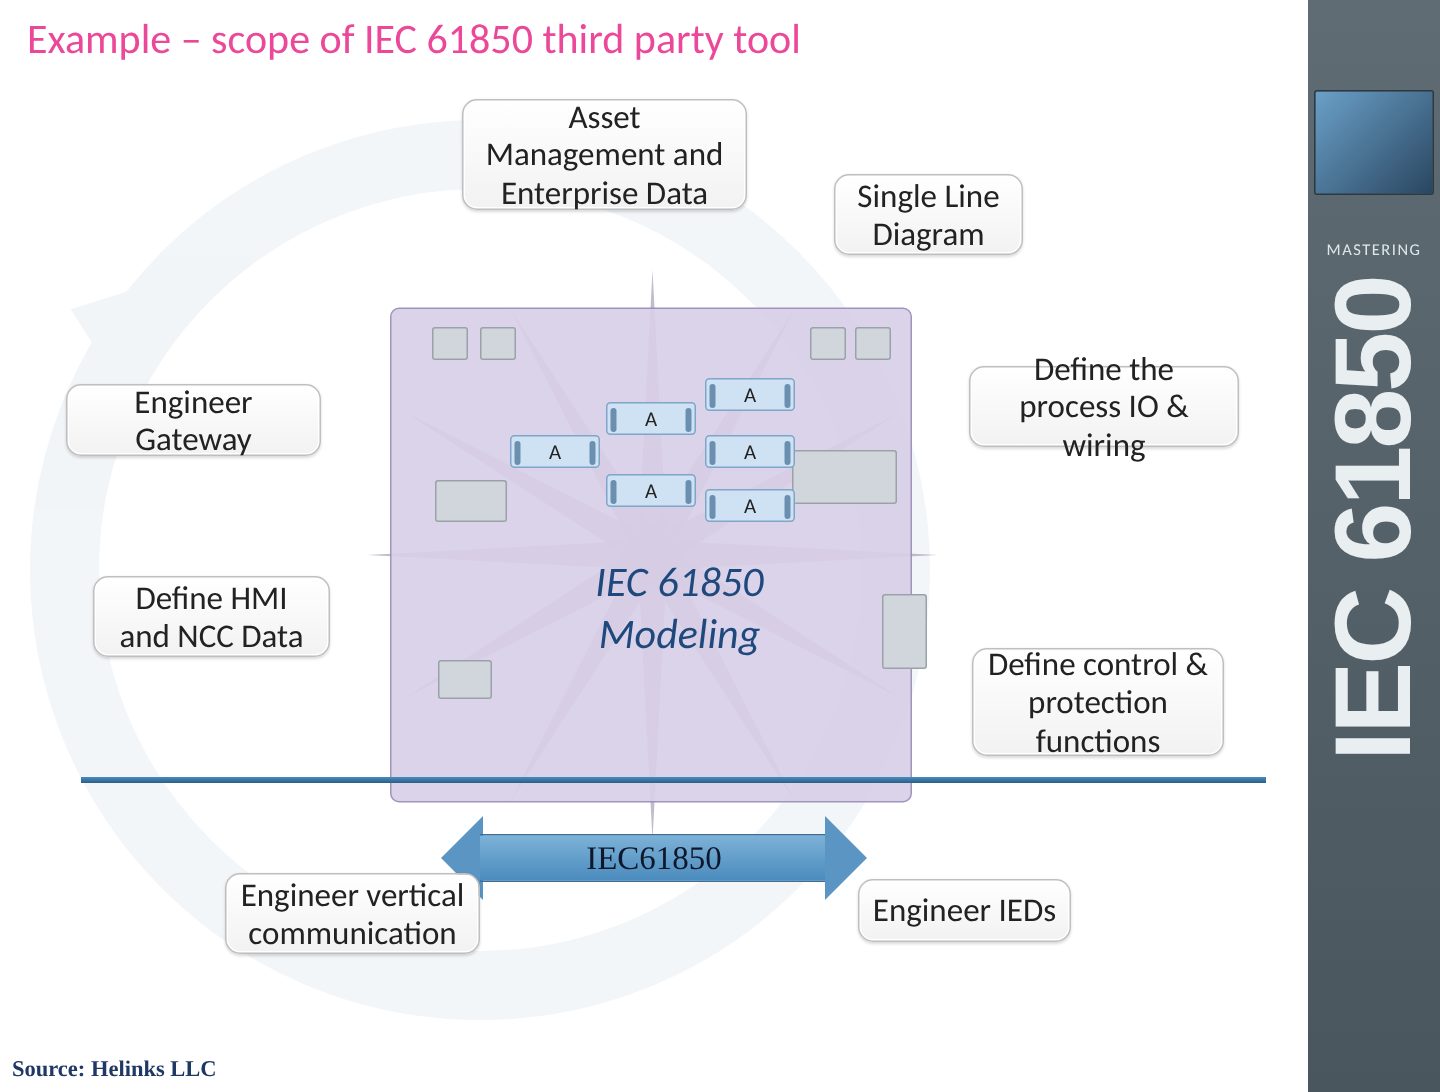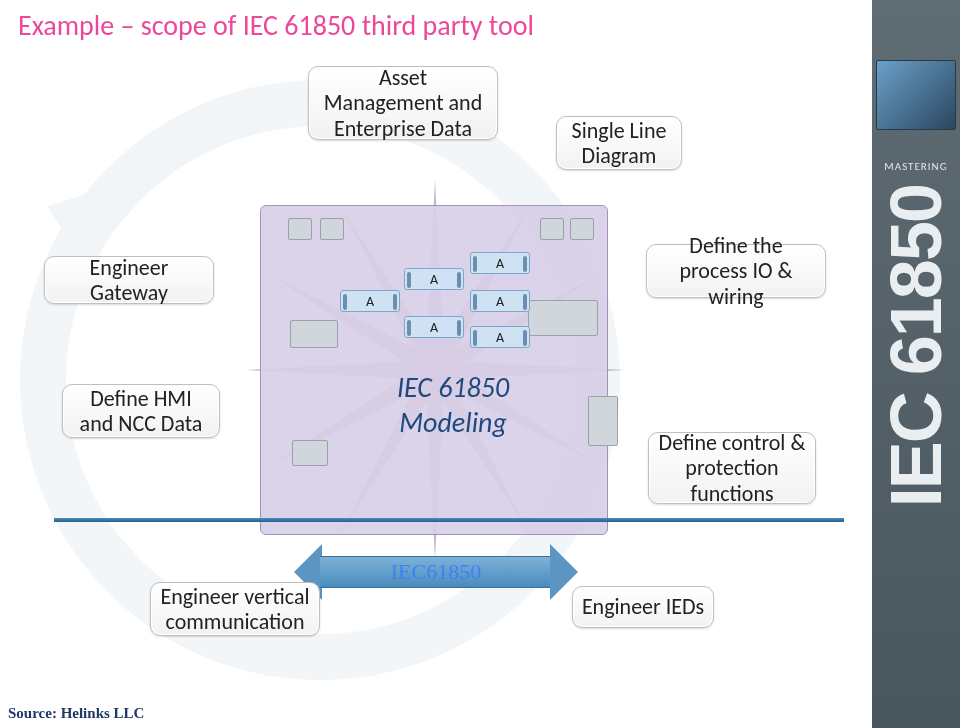--- a/index.html
+++ b/index.html
@@ -24,21 +24,21 @@
   
   .atag { position:absolute; width:60px; height:22px; background:#cfe2f3; border:1px solid #7fa6c9; border-radius:3px; display:flex; align-items:center; justify-content:center; font-size:14px; color:#222; z-index:3;}
   .atag::before,.atag::after{content:"";position:absolute;top:3px;width:4px;height:16px;background:#6b8fb0;border-radius:2px;}
   .atag::before{left:2px;} .atag::after{right:2px;}
   
   .bus { position:absolute; left:294px; top:544px; width:284px; height:56px; z-index:3;}
   .bus .body { position:absolute; left:26px; top:12px; width:232px; height:32px; background:linear-gradient(180deg,#7db2d8,#4a8bbd); border-top:1px solid #3a6f99; border-bottom:1px solid #3a6f99;}
   .bus::before,.bus::after{content:"";position:absolute;top:0;width:0;height:0;border-top:28px solid transparent;border-bottom:28px solid transparent;}
   .bus::before{left:0;border-right:28px solid #5a95c4;}
   .bus::after{right:0;border-left:28px solid #5a95c4;}
-  .bus .txt{position:absolute;left:0;top:0;width:284px;height:56px;display:flex;align-items:center;justify-content:center;font-family:"Times New Roman",serif;font-size:22px;color:#3b82f6;}
+  .bus .txt{position:absolute;left:0;top:0;width:284px;height:56px;display:flex;align-items:center;justify-content:center;font-family:"Times New Roman",serif;font-size:22px;color:#0f172a;}
   
   .hline{position:absolute;left:54px;top:518px;width:790px;height:4px;background:linear-gradient(180deg,#4a8bbd,#2a5f88);z-index:2;}
   
   .ring{position:absolute;left:20px;top:80px;width:600px;height:600px;border:46px solid #e8eef4;border-radius:50%;opacity:.55;z-index:0;}
   .ring::after{content:"";position:absolute;left:-20px;top:60px;width:0;height:0;border-top:26px solid transparent;border-bottom:26px solid transparent;border-right:34px solid #e8eef4;transform:rotate(20deg);} 
   
   .dev{position:absolute;background:#d1d6dc;border:1px solid #9aa1a8;width:24px;height:22px;z-index:2;border-radius:2px;}
 </style>
 </head>
 <body>

